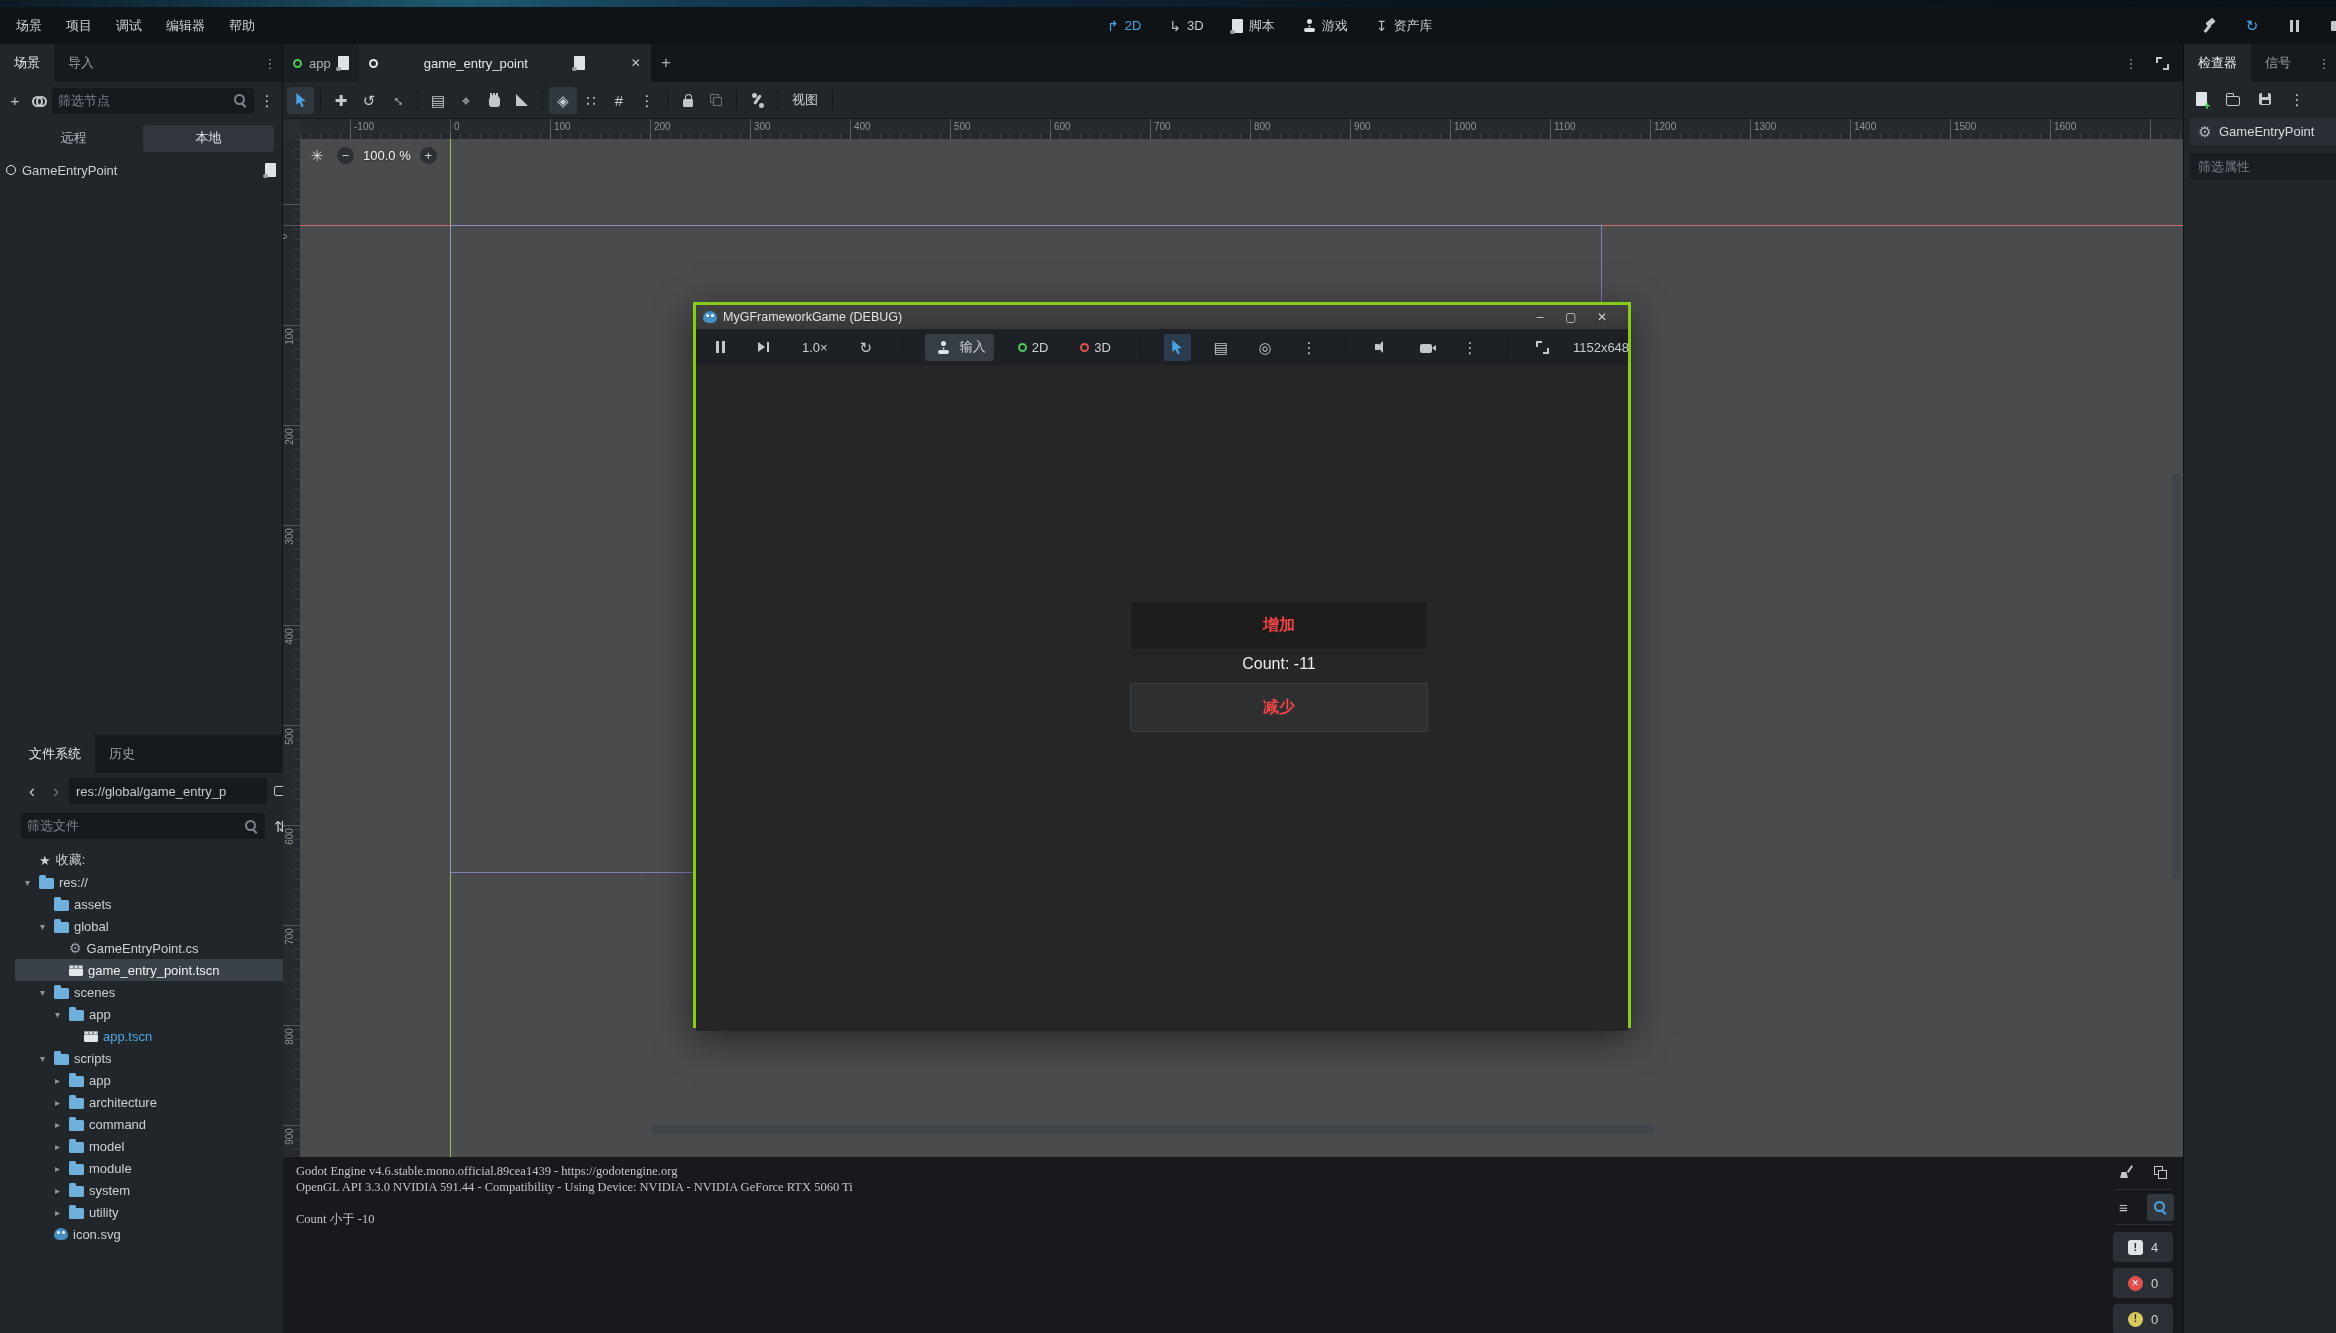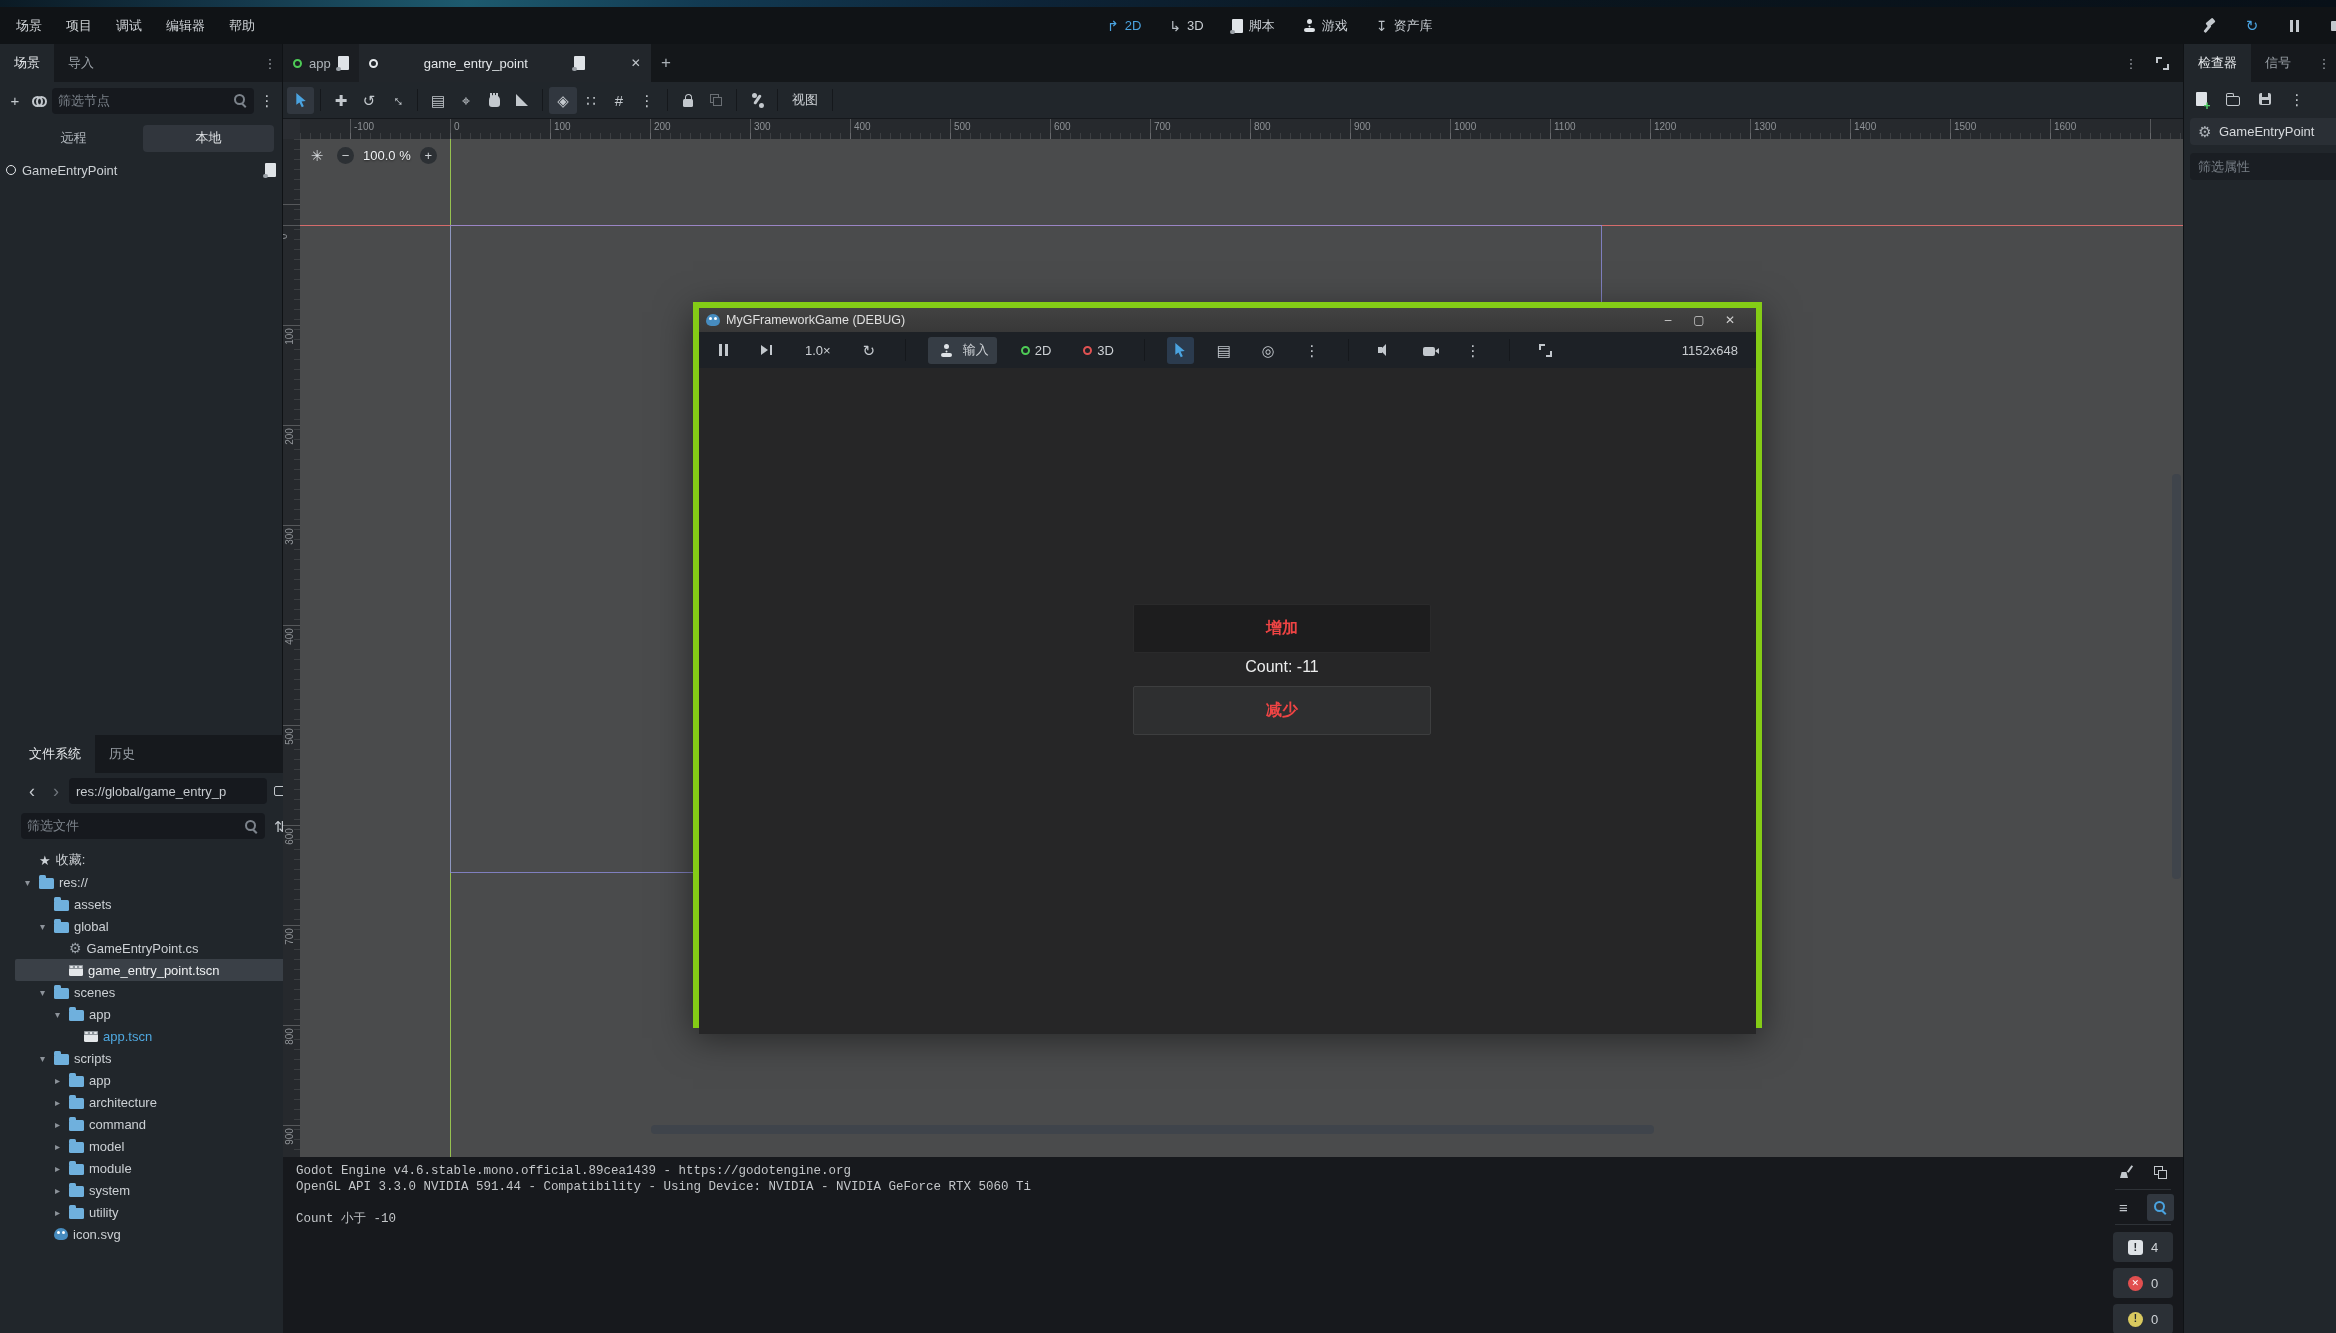--- a/index.html
+++ b/index.html
@@ -83,39 +83,39 @@
   .axis-v{position:absolute;left:150px;top:0;width:1px;height:100%;background:#96c150;}
   .axis-h{position:absolute;left:0;top:86px;width:100%;height:1px;background:#d56c6c;}
   .vp-rect{position:absolute;left:150px;top:86px;width:1152px;height:648px;border:1px solid rgba(140,140,220,.8);}
   .zoom-widget{position:absolute;left:6px;top:5px;display:flex;align-items:center;gap:9px;}
   .zoomBtn{width:17px;height:17px;border-radius:50%;background:#2c3034;color:#cfd3d7;display:flex;
      align-items:center;justify-content:center;font-size:13px;}
   .zoom-label{color:#f0f2f4;text-shadow:0 1px 2px rgba(0,0,0,.5);}
   .hscroll{position:absolute;left:351px;top:986px;width:1003px;height:9px;border-radius:4px;background:#3f444b;}
   .vscroll{position:absolute;left:1872px;top:335px;width:9px;height:405px;border-radius:4px;background:#3f444b;}
   
-  .game-window{position:absolute;left:393px;top:163px;width:1069px;height:726px;background:#262627;
-     border:6px solid #84cc16;box-shadow:0 10px 34px rgba(0,0,0,.5);}
+  .game-window{position:absolute;left:393px;top:163px;width:938px;height:726px;background:#262627;
+     border:3px solid #84cc16;box-shadow:0 10px 34px rgba(0,0,0,.5);}
   .gw-title{position:absolute;left:0;top:0;width:100%;height:24px;
      background:linear-gradient(#424242,#383838);display:flex;align-items:center;padding:0 7px;gap:6px;}
   .gw-title .t{color:#e0e0e0;font-size:12.5px;}
   .gw-ctrl{margin-left:auto;display:flex;align-items:center;gap:9px;padding-right:8px;}
   .gw-ctrl .c{width:22px;height:18px;display:flex;align-items:center;justify-content:center;color:#cfcfcf;font-size:12px;}
   .gw-toolbar{position:absolute;left:0;top:24px;width:100%;height:36px;background:#1d2126;
      display:flex;align-items:center;padding:0 10px;gap:16px;}
   .gw-res{margin-left:auto;color:#c6cace;padding-right:8px;}
   .gw-content{position:absolute;left:0;top:60px;width:100%;height:666px;background:#262627;}
   .gbtn{position:absolute;left:434px;width:298px;height:49px;display:flex;align-items:center;justify-content:center;
      color:#ef4444;font-size:16px;font-weight:600;border-radius:2px;}
   .gbtn.dark{top:236px;background:#1d1d1e;border:1px solid #2a2a2b;}
   .gbtn.light{top:318px;background:#2e2f30;border:1px solid #3d3e3f;}
   .gcount{position:absolute;left:434px;top:290px;width:298px;text-align:center;color:#eceded;font-size:16px;}
   
   .output-panel{position:absolute;left:283px;top:1157px;width:1900px;height:176px;background:#17191d;}
-  .out-lines{position:absolute;left:13px;top:6px;right:80px;font-family:Liberation Mono, monospace;
+  .out-lines{position:absolute;left:13px;top:6px;right:80px;font-family:Liberation Serif, serif;
      font-size:12.5px;line-height:16px;color:#c3c6c9;white-space:pre;}
   .out-side{position:absolute;right:7px;top:2px;width:66px;display:flex;flex-direction:column;align-items:center;}
   .side-row{display:flex;gap:12px;align-items:center;height:26px;}
   .hsep{width:56px;height:1px;background:#2e3237;margin:4px 0;}
   .badge{width:60px;height:30px;background:#2b3036;border-radius:4px;display:flex;align-items:center;
      justify-content:center;gap:8px;margin:3px 0;color:#cfd3d7;}
   
   .insp-toolbar{display:flex;align-items:center;height:34px;padding:0 6px;gap:10px;}
   .insp-node{margin:2px 0 0 6px;width:150px;height:27px;background:#2a2f35;border-radius:4px;
      display:flex;align-items:center;gap:6px;padding:0 7px;overflow:hidden;white-space:nowrap;color:#d6d9dc;}

